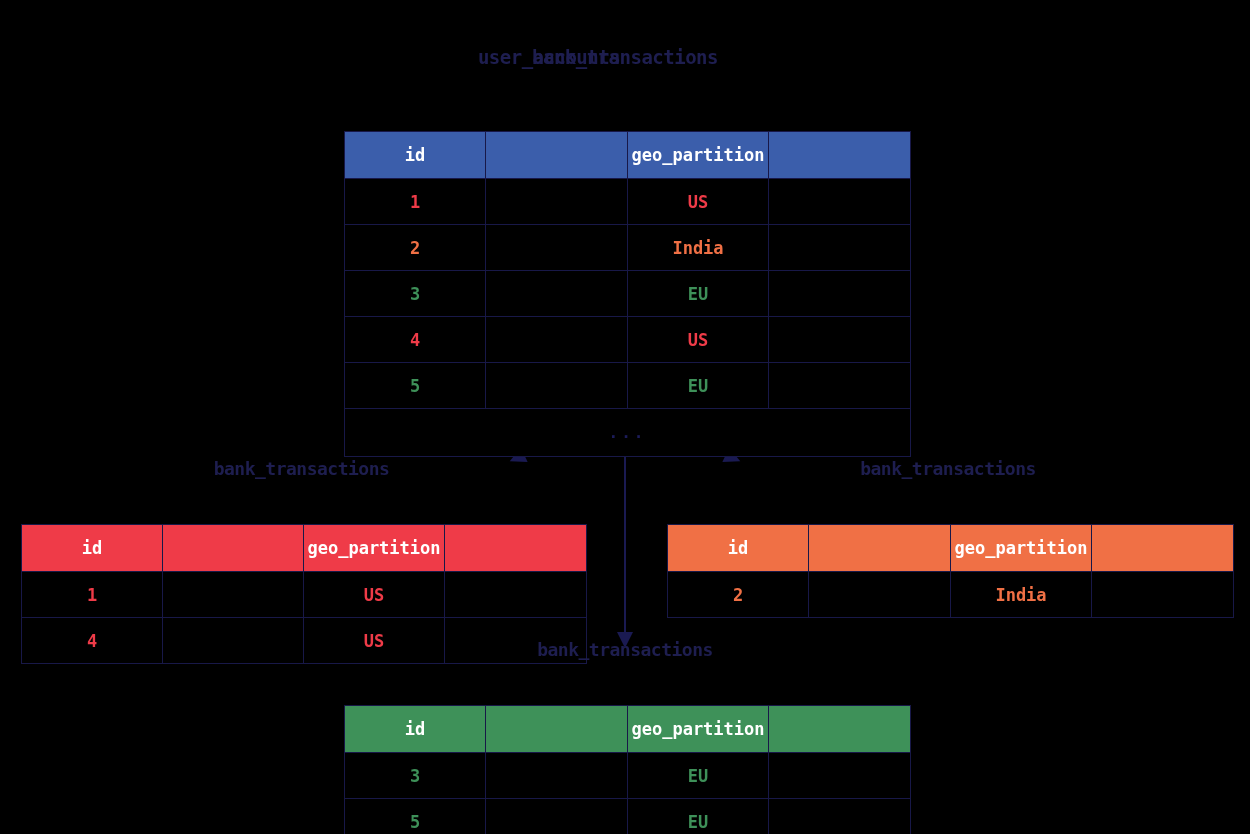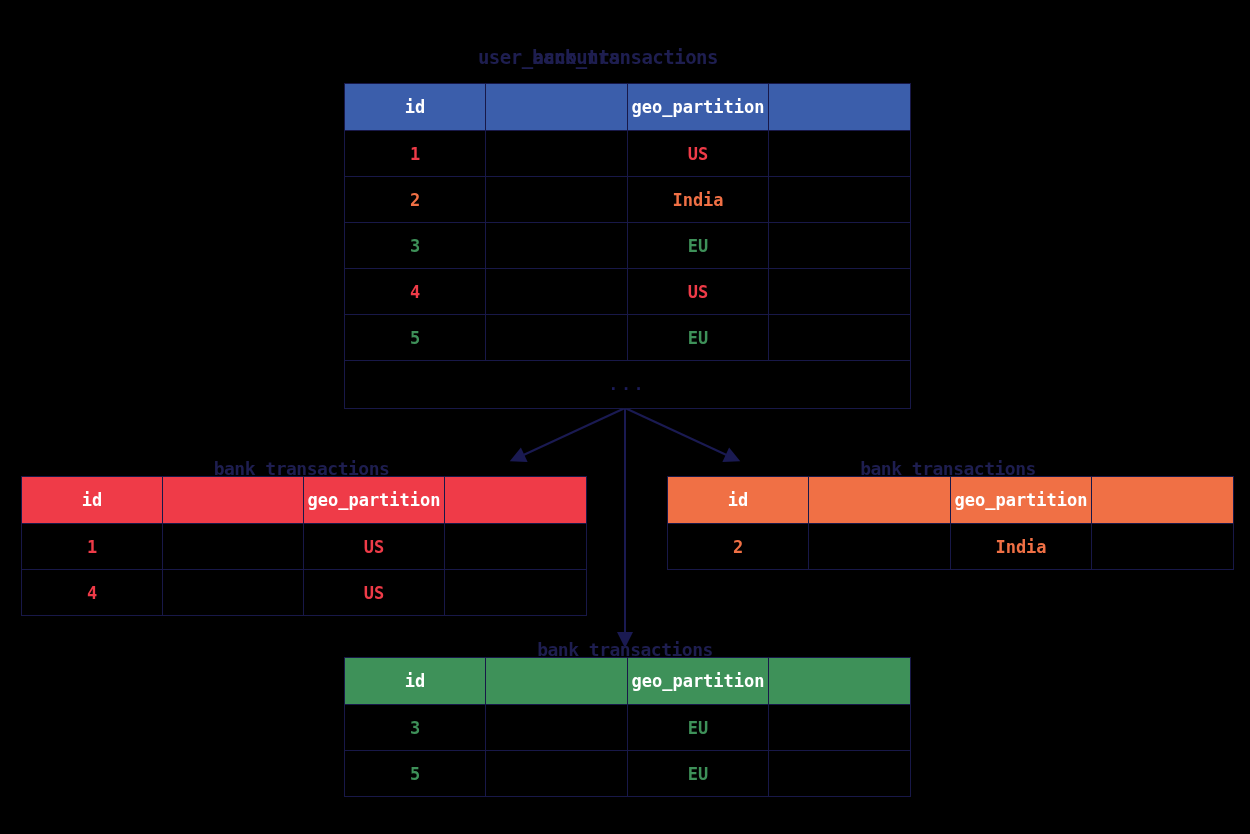--- a/index.html
+++ b/index.html
@@ -31,20 +31,21 @@
     height: 834px;
     pointer-events: none;
   }
 
   
   .tbl {
     position: absolute;
     border-collapse: collapse;
     table-layout: fixed;
     border-spacing: 0;
+    margin-top: 48px;
   }
   .tbl td, .tbl th {
     border: 1px solid #181848;
     padding: 0;
     margin: 0;
     text-align: center;
     vertical-align: middle;
     font-family: "DejaVu Sans Mono", "Liberation Mono", monospace;
     font-size: 17px;
     font-weight: bold;

